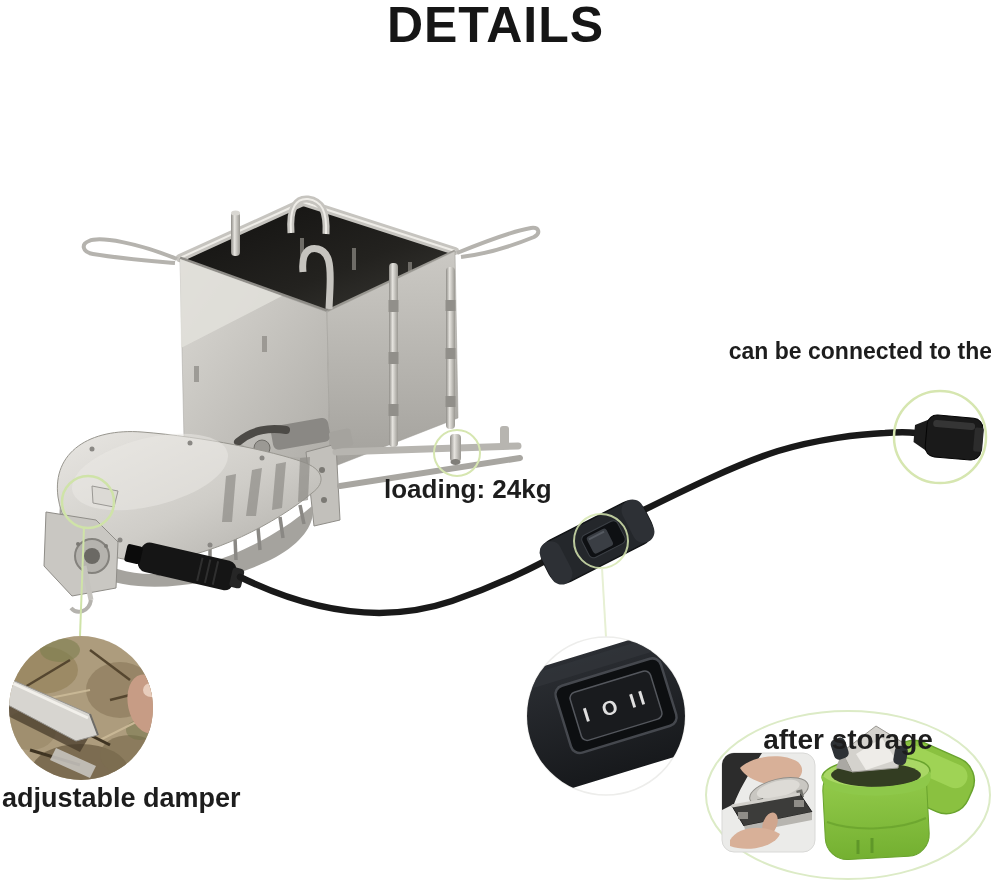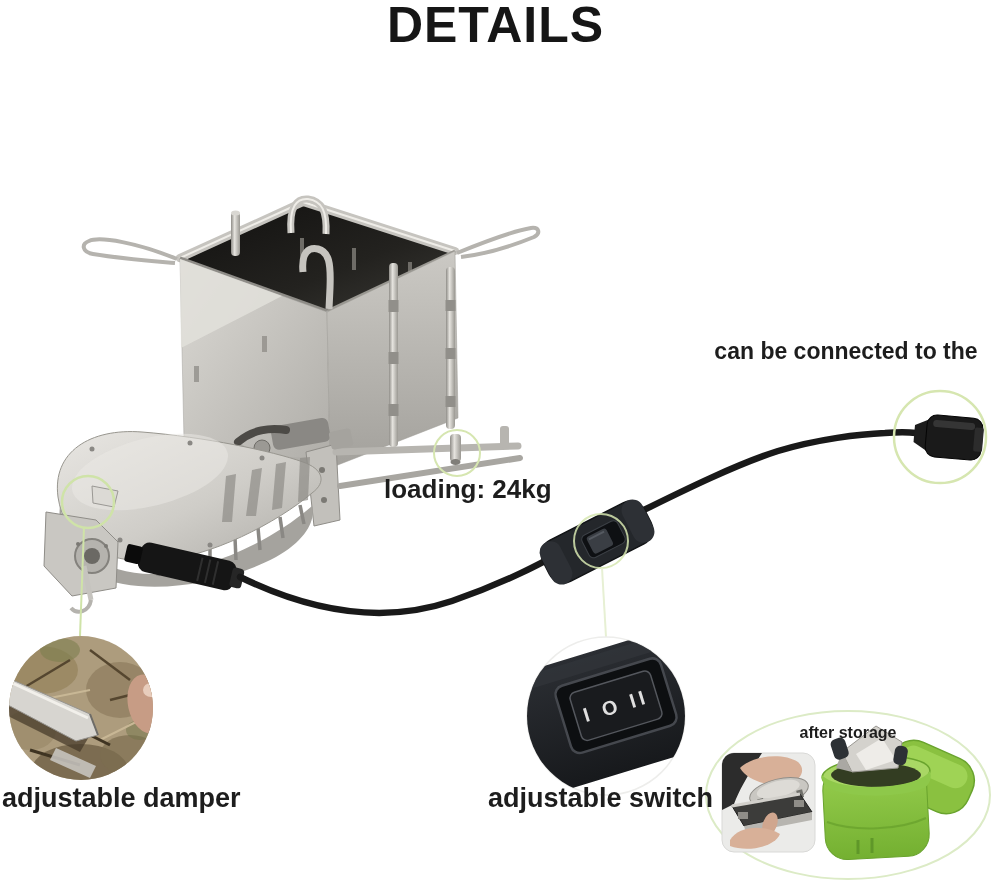--- a/index.html
+++ b/index.html
@@ -6,25 +6,25 @@
   .canvas{
     position:relative;width:991px;height:880px;background:#ffffff;overflow:hidden;
     font-family:"Liberation Sans",sans-serif;color:#1d1d1d;
   }
   .abs{position:absolute;}
   .page-title{
     left:0;right:0;top:-4px;text-align:center;
     font-size:50px;font-weight:800;letter-spacing:1px;color:#161616;
   }
   .callout{font-weight:700;color:#1d1d1d;white-space:nowrap;}
-  .cb-powerbank{left:700px;top:337px;width:292px;text-align:center;font-size:23px;line-height:28px;}
+  .cb-powerbank{left:700px;top:337px;width:292px;text-align:right;font-size:23px;line-height:28px;}
   .cb-loading{left:384px;top:474px;font-size:26px;}
   .cb-damper{left:2px;top:783px;font-size:27px;}
   .cb-switch{left:488px;top:783px;font-size:27px;}
-  .cb-storage{left:748px;top:724px;width:200px;text-align:center;font-size:16px;}
+  .cb-storage{left:748px;top:724px;width:200px;text-align:center;font-size:28px;}
   svg{position:absolute;left:0;top:0;}
 </style>
 </head>
 <body>
 
 <div class="canvas">
 
   <svg width="991" height="880" viewBox="0 0 991 880">
     <defs>
       <linearGradient id="gInterior" x1="0" y1="0" x2="1" y2="1">
@@ -286,15 +286,14 @@
   </svg>
 
   <div class="abs page-title">DETAILS</div>
 
   <div class="abs callout cb-powerbank">
     <div>can be connected to the</div>
   </div>
 
   <div class="abs callout cb-loading">loading: 24kg</div>
   <div class="abs callout cb-damper">adjustable damper</div>
-  <div class="abs callout cb-switch">adjustable switch</div>
   <div class="abs callout cb-storage">after storage</div>
 </div>
 
 </body></html>

